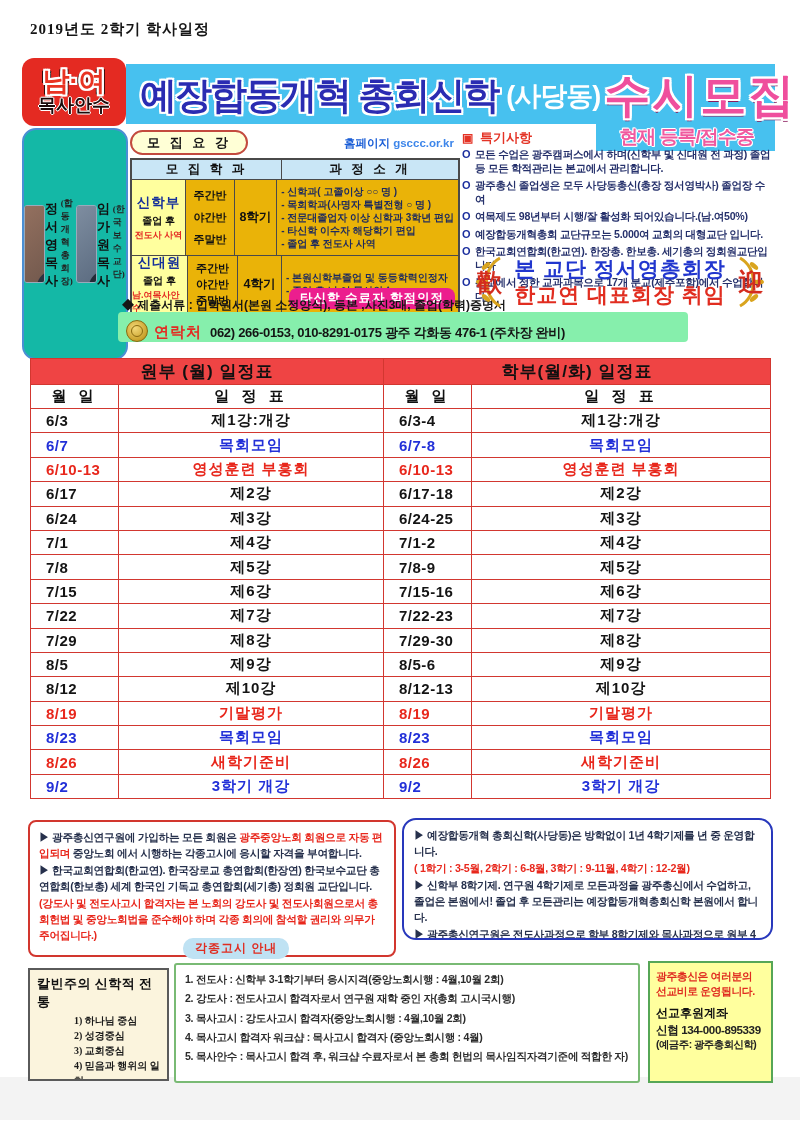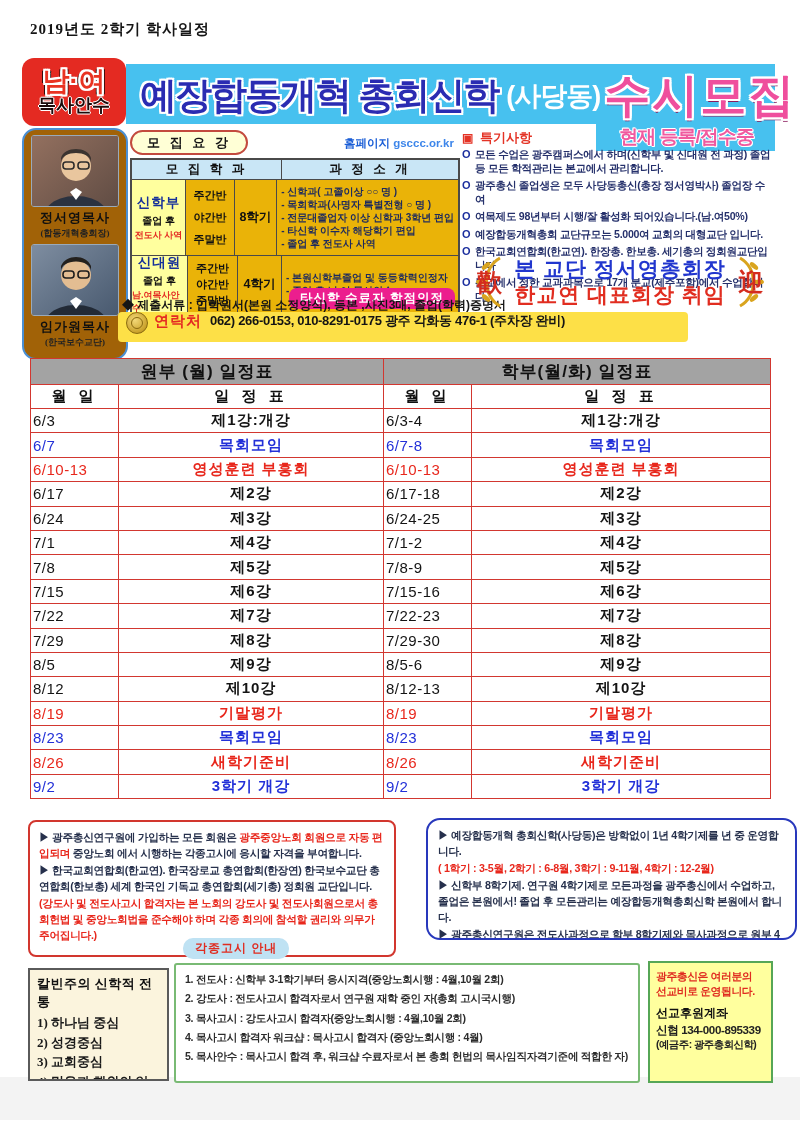--- a/index.html
+++ b/index.html
@@ -31,23 +31,23 @@
     text-shadow:-2px 0 #fff,2px 0 #fff,0 -2px #fff,0 2px #fff,-2px -2px #fff,2px 2px #fff,2px -2px #fff,-2px 2px #fff; }
   .banner-sub { font-size:27px; font-weight:900; color:#ffffff; margin:0 4px 0 8px; letter-spacing:-1px; }
   .banner-accent { font-size:46px; font-weight:900; letter-spacing:2px; color:#ef4f9d;
     text-shadow:-2px 0 #fff,2px 0 #fff,0 -2px #fff,0 2px #fff,-2px -2px #fff,2px 2px #fff,2px -2px #fff,-2px 2px #fff, 0 3px #8a1d5e; }
   .banner-status { left:598px; top:123px; width:177px; height:28px; z-index:2;
     display:flex; align-items:center; justify-content:center;
     font-size:19px; font-weight:900; letter-spacing:-1px; color:#f05a9f;
     text-shadow:-1px 0 #fff,1px 0 #fff,0 -1px #fff,0 1px #fff,-1px -1px #fff,1px 1px #fff; }
 
   
-  .people { left:22px; top:128px; width:106px; height:232px; background:#a16207;
+  .people { left:22px; top:128px; width:106px; height:232px; background:#14b8a6;
     border:2px solid #4a8fd4; border-radius:14px; z-index:2; padding:5px 0;
-    display:flex; flex-direction:column; align-items:center; }
+    display:flex; flex-direction:row; align-items:center; }
   .photo { width:88px; height:78px; border:1px solid #9ab; border-radius:3px; overflow:hidden; }
   .pname { font-family:"Liberation Serif", serif; font-size:13px; font-weight:900;
     letter-spacing:1px; margin-top:2px; color:#101010; }
   .prole { font-family:"Liberation Serif", serif; font-size:9px; font-weight:700;
     color:#222; margin-bottom:4px; }
 
   
   .recruit-pill { left:130px; top:130px; width:118px; height:25px; background:#ffffd6;
     border:2px solid #c34a3e; border-radius:14px; display:flex; align-items:center;
     justify-content:center; font-size:13px; font-weight:900; letter-spacing:3px; color:#151515; z-index:2; }
@@ -70,22 +70,22 @@
     align-items:center; justify-content:space-around; padding:4px 0; }
   .class-line { font-size:11px; font-weight:900; color:#111; }
   .rt-term { width:44px; border-right:1px solid #4a4a4a; display:flex; align-items:center;
     justify-content:center; font-size:12.5px; font-weight:900; color:#111; }
   .rt-courses { flex:1; padding:3px 4px; display:flex; flex-direction:column; justify-content:center; position:relative; }
   .course-line { font-size:10px; font-weight:900; color:#1d2a5e; line-height:1.3; white-space:nowrap; }
   .credit-badge { position:absolute; right:3px; bottom:3px; background:#ec1e8e; color:#fff;
     font-size:12.5px; font-weight:900; letter-spacing:1px; padding:2px 11px; border-radius:8px; white-space:nowrap; }
 
   .docs-line { left:122px; top:297px; font-size:12px; font-weight:900; color:#151515; z-index:2; }
-  .contact { left:118px; top:312px; width:570px; height:30px; background:#fde047; border-radius:4px;
-    display:flex; align-items:flex-start; padding:0 8px; z-index:2; }
+  .contact { left:118px; top:312px; width:570px; height:30px; background:#86efac; border-radius:4px;
+    display:flex; align-items:flex-end; padding:0 8px; z-index:2; }
   .seal { width:22px; height:22px; border-radius:50%; flex:0 0 22px;
     background:radial-gradient(circle at 40% 35%, #f3d878, #caa22c 70%, #9c7a18);
     border:1px solid #8a6a10; position:relative; }
   .seal::after { content:""; position:absolute; inset:4px; border:1px solid #8a6a10; border-radius:50%; }
   .contact-label { font-size:15px; font-weight:900; color:#e42a22; margin:0 8px 0 6px; letter-spacing:1px; }
   .contact-text { font-size:13px; font-weight:900; color:#141414; letter-spacing:-0.3px; }
 
   
   .special-title { left:462px; top:129px; font-size:13px; font-weight:900; color:#e43325; z-index:2;text-align:right; }
   .special-title .sq { font-size:12px; margin-right:3px; }
@@ -103,48 +103,48 @@
     display:flex; align-items:center; justify-content:center;
     font-size:25px; font-weight:900; color:#d42c1e; font-family:"Liberation Serif", serif; }
   .congrats-lines { margin:0 6px; text-align:center; white-space:nowrap; }
   .cg1 { font-size:21px; font-weight:900; letter-spacing:1px; color:#2136ce; line-height:1.25; }
   .cg2 { font-size:21px; font-weight:900; letter-spacing:1px; color:#e12d20; line-height:1.25; }
 
   
   .sched { left:30px; top:358px; width:740px; border-collapse:collapse; table-layout:fixed; z-index:2; position:absolute; }
   .sched td, .sched th { border:1.6px solid #d23730; }
   .sched .title-cell { height:26px; font-size:17px; font-weight:900; color:#101010;
-    text-align:center; letter-spacing:1px; background:#a3a3a3; }
+    text-align:center; letter-spacing:1px; background:#ef4444; }
   .sched .head-cell { height:24px; font-size:15px; font-weight:900; color:#101010;
     text-align:center; letter-spacing:4px; background:#fff; }
   .sched tbody td { height:24.4px; background:#fff; }
-  .cell-date { text-align:left; padding-left:2px; font-size:15px; font-weight:400; letter-spacing:0.5px; }
+  .cell-date { text-align:left; padding-left:15px; font-size:15px; font-weight:700; letter-spacing:0.5px; }
   .cell-event { text-align:center; font-size:15px; font-weight:900; letter-spacing:1px; }
   .tone-dark td { color:#141414; }
   .tone-blue td { color:#2230d8; }
   .tone-red  td { color:#e8271c; }
 
   
   .org-box { left:28px; top:820px; width:368px; height:137px; border:2px solid #d2362e;
     border-radius:8px; padding:7px 9px; background:#fff; z-index:2; overflow:hidden; }
   .term-box { left:402px; top:818px; width:371px; height:122px; border:2.5px solid #2838bc;
-    border-radius:14px; padding:7px 10px; background:#fff; z-index:2; overflow:hidden;margin-left:24px; }
+    border-radius:14px; padding:7px 10px; background:#fff; z-index:2; overflow:hidden; }
   .para { font-size:10.7px; font-weight:700; line-height:1.5; letter-spacing:-0.3px; margin-bottom:1px; }
   .seg-dark { color:#26304c; }
   .seg-red  { color:#e8271c; }
 
   .exam-badge { left:183px; top:938px; background:#bfe2f3; border-radius:10px;
     padding:2px 12px; font-size:12px; font-weight:900; color:#e02c20; letter-spacing:1px; z-index:3; }
 
   
   .calvin { left:28px; top:968px; width:141px; height:113px; background:#fbf4dd;
     border:2px solid #5a5a5a; padding:5px 7px; z-index:2;
     font-family:"Liberation Serif", serif; overflow:hidden; }
   .calvin-title { font-size:13px; font-weight:900; color:#111; letter-spacing:0.5px; margin-bottom:2px; }
-  .calvin-item { font-size:13px; font-weight:700; color:#1a1a1a; line-height:1.5; }
+  .calvin-item { font-size:10px; font-weight:700; color:#1a1a1a; line-height:1.5;margin-left:37px; }
 
   .exams { left:174px; top:963px; width:466px; height:120px; border:2px solid #79ba74;
     border-radius:3px; background:#fff; padding:7px 9px; z-index:2; overflow:hidden; }
   .exam-item { font-size:10.6px; font-weight:700; color:#2c2c2c; line-height:1.45;
     letter-spacing:-0.3px; margin-bottom:4px; white-space:nowrap; }
 
   .support { left:648px; top:961px; width:125px; height:122px; background:#ffff9e;
     border:2px solid #56a656; padding:6px 6px; z-index:2; overflow:hidden; }
   .support-notice { font-size:10.8px; font-weight:900; color:#e02c20; line-height:1.35; letter-spacing:-0.4px; }
   .support-title { font-size:12px; font-weight:900; color:#111; margin-top:7px; }

